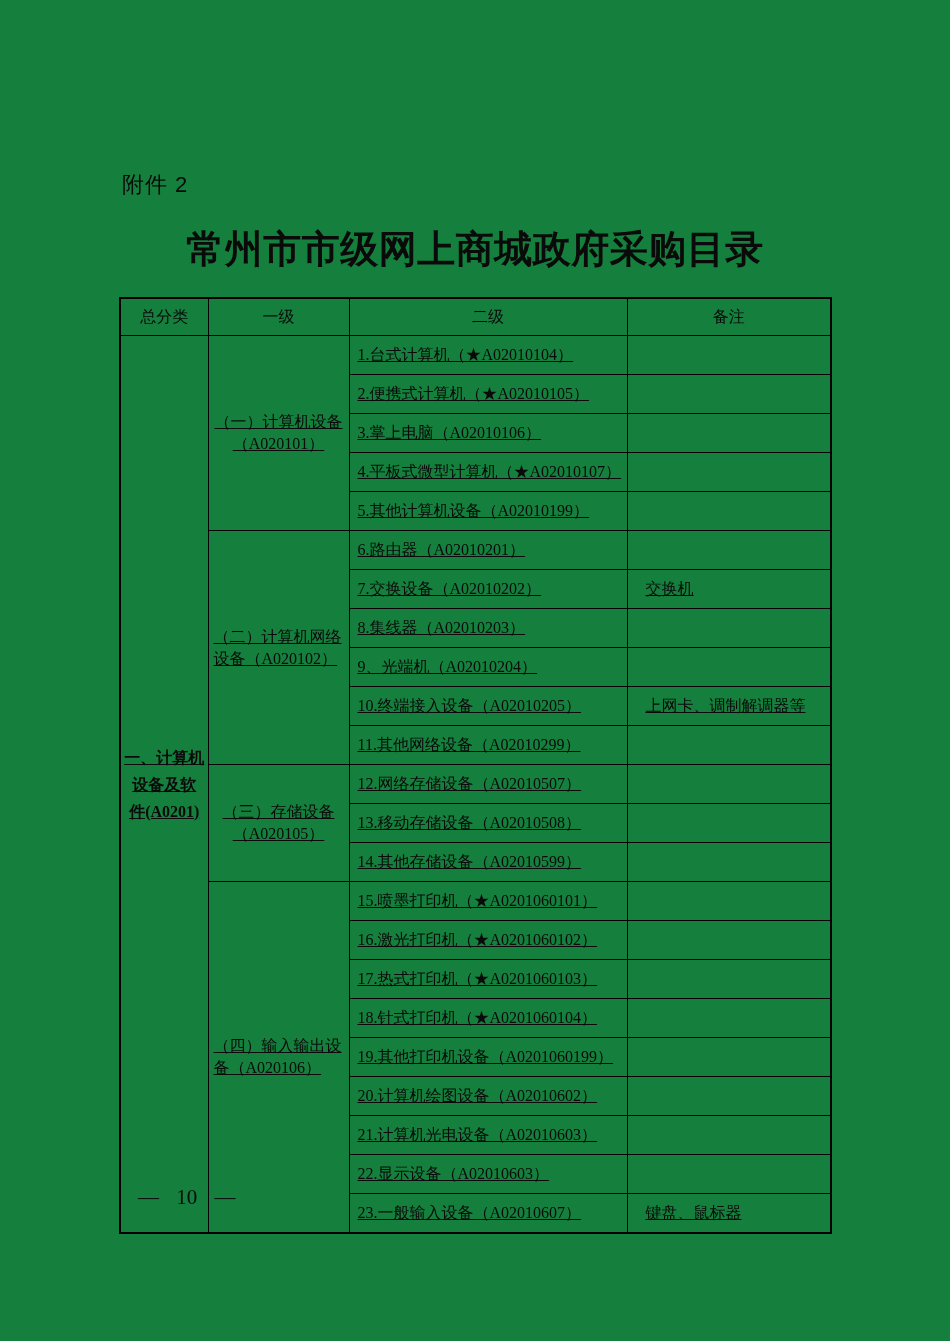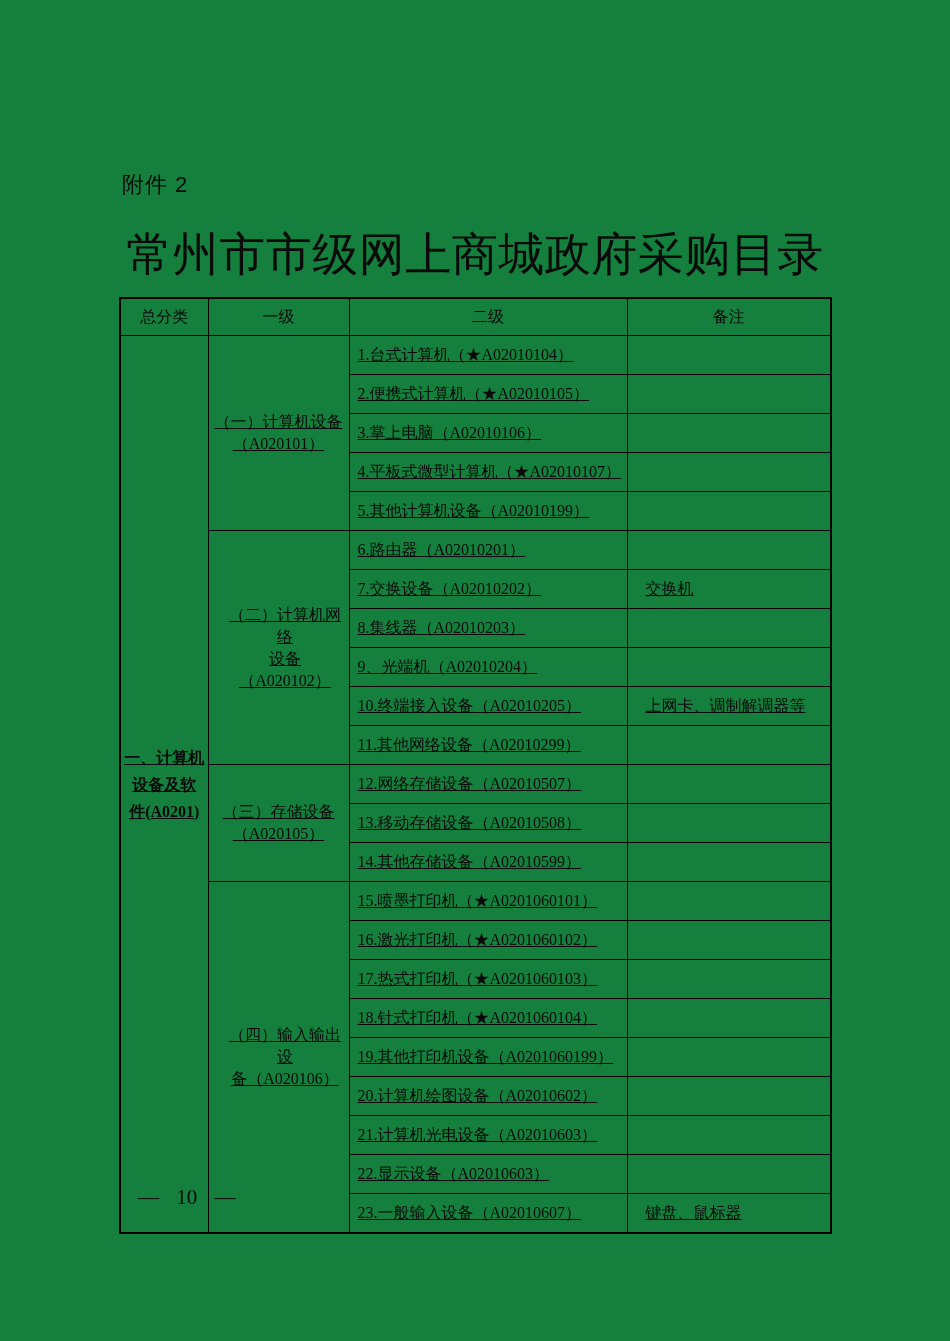--- a/index.html
+++ b/index.html
@@ -25,22 +25,22 @@
     font-family: "Liberation Sans", sans-serif;
     letter-spacing: 1px;
   }
   .doc-title {
     position: absolute;
     left: 0;
     top: 224px;
     width: 100%;
     margin: 0;
     text-align: center;
-    font-size: 46px;
-    font-weight: normal;
+    font-size: 38px;
+    font-weight: bold;
     font-family: "Liberation Serif", serif;
     letter-spacing: 0.5px;
   }
   table.catalog-table {
     position: absolute;
     left: 119px;
     top: 297px;
     width: 711px;
     border-collapse: collapse;
     table-layout: fixed;
@@ -73,21 +73,21 @@
     line-height: 27px;
     font-size: 16px;
     padding: 0 2px;
   }
   .group-cell {
     white-space: pre-line;
     line-height: 22px;
     padding: 0 4px;
   }
   .group-cell.align-center { text-align: center; }
-  .group-cell.align-left   { text-align: center; padding-left: 17px; }
+  .group-cell.align-left   { text-align: left; padding-left: 5px; }
   .item-cell {
     text-align: left;
     padding-left: 8px;
     white-space: nowrap;
   }
   .remark-cell {
     text-align: left;
     padding-left: 18px;
     white-space: nowrap;
   }

